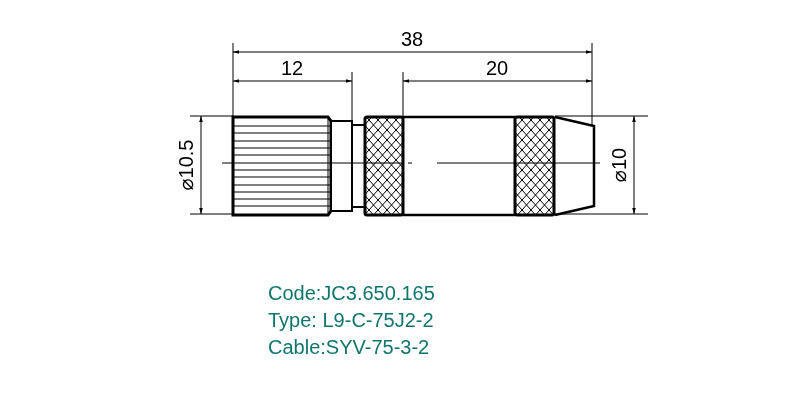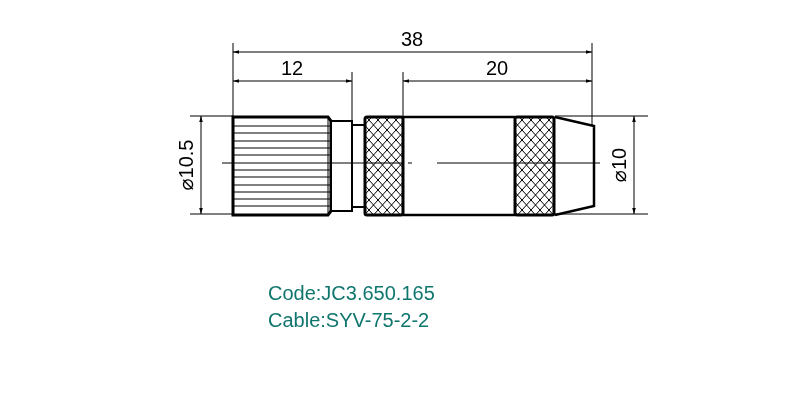--- a/index.html
+++ b/index.html
@@ -92,14 +92,15 @@
 
   <g stroke="#000" stroke-width="1">
     <line x1="222" y1="163" x2="403" y2="163"></line>
     <line x1="408" y1="163" x2="412" y2="163"></line>
     <line x1="437" y1="163" x2="600" y2="163"></line>
   </g>
 </svg>
 
 <div class="info">
   <div>Code:JC3.650.165</div>
-  <div>Cable:SYV-75-2-2</div>
+  <div>Type: L9-C-75J2-2</div>
+  <div>Cable:SYV-75-3-2</div>
 </div>
 
 </body></html>

